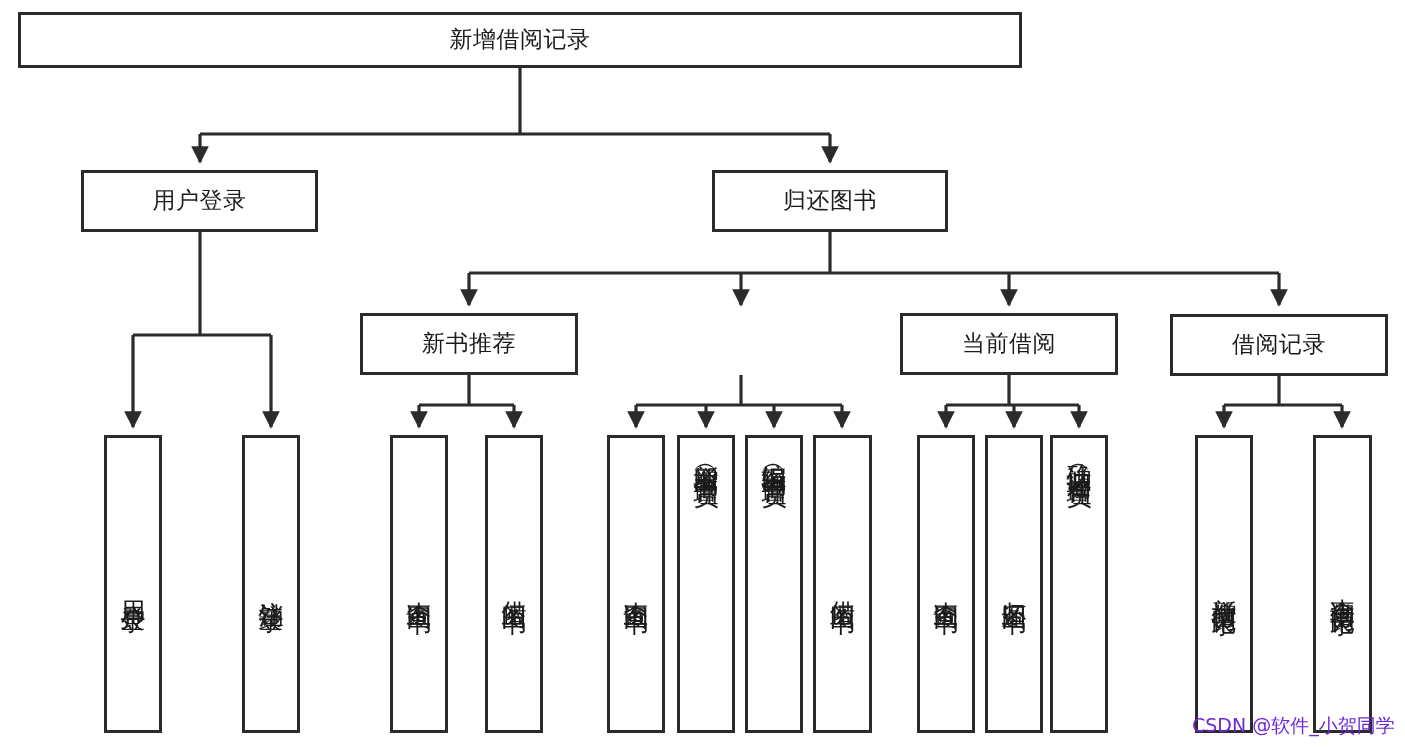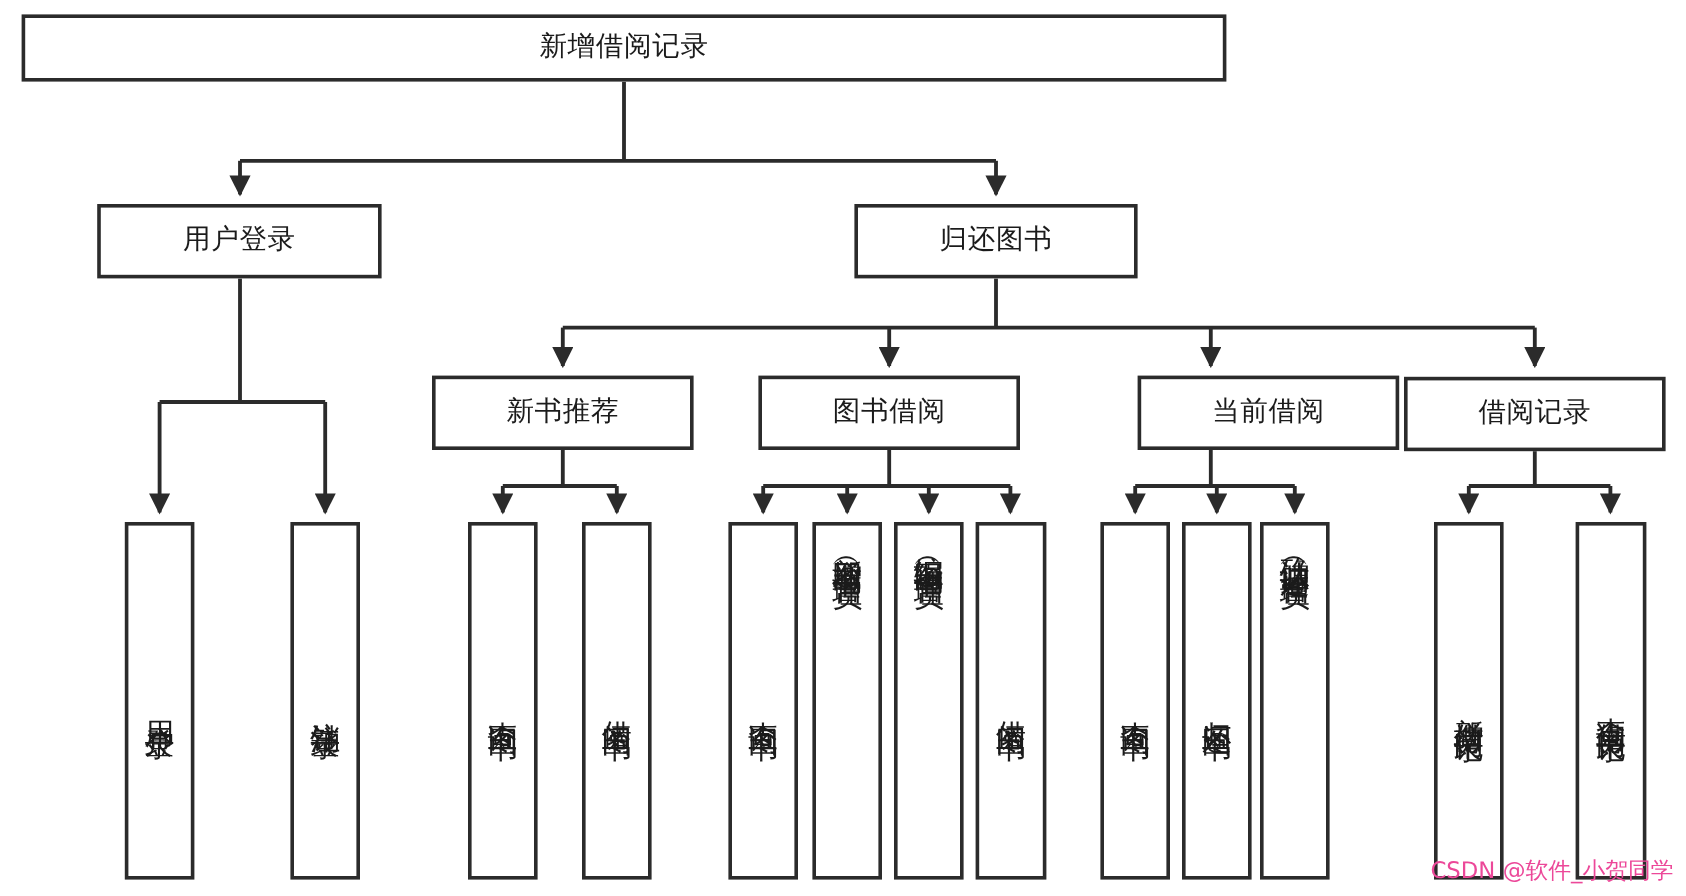--- a/index.html
+++ b/index.html
@@ -60,21 +60,21 @@
     top: 0;
     width: 1405px;
     height: 747px;
     pointer-events: none;
   }
   .watermark {
     position: absolute;
     left: 1192px;
     top: 713px;
     font-size: 19px;
-    color: #ec4899;
+    color: #6d28d9;
     white-space: nowrap;
     font-family: "DejaVu Sans", "Liberation Sans", sans-serif;
   }
 </style>
 </head>
 <body>
 
 <div id="diagram-root">
 
   <svg class="connectors" viewBox="0 0 1405 747" xmlns="http://www.w3.org/2000/svg">
@@ -134,24 +134,21 @@
   <div class="node horizontal" style="left:81px; top:170px; width:237px; height:62px;">
     <span class="label">用户登录</span>
   </div>
   <div class="node horizontal" style="left:712px; top:170px; width:236px; height:62px;">
     <span class="label">归还图书</span>
   </div>
 
   <div class="node horizontal" style="left:360px; top:313px; width:218px; height:62px;">
     <span class="label">新书推荐</span>
   </div>
-  <div class="node horizontal" style="left:632px; top:313px; width:218px; height:62px;">
-    <span class="label">图书借阅</span>
-  </div>
-  <div class="node horizontal" style="left:900px; top:313px; width:218px; height:62px;margin-left:48px;">
+  <div class="node horizontal" style="left:900px; top:313px; width:218px; height:62px;">
     <span class="label">当前借阅</span>
   </div>
   <div class="node horizontal" style="left:1170px; top:314px; width:218px; height:62px;">
     <span class="label">借阅记录</span>
   </div>
 
   <div class="node vertical" style="left:104px; top:435px; width:58px; height:298px;">
     <span class="label">用户登录</span>
   </div>
   <div class="node vertical" style="left:242px; top:435px; width:58px; height:298px;">

